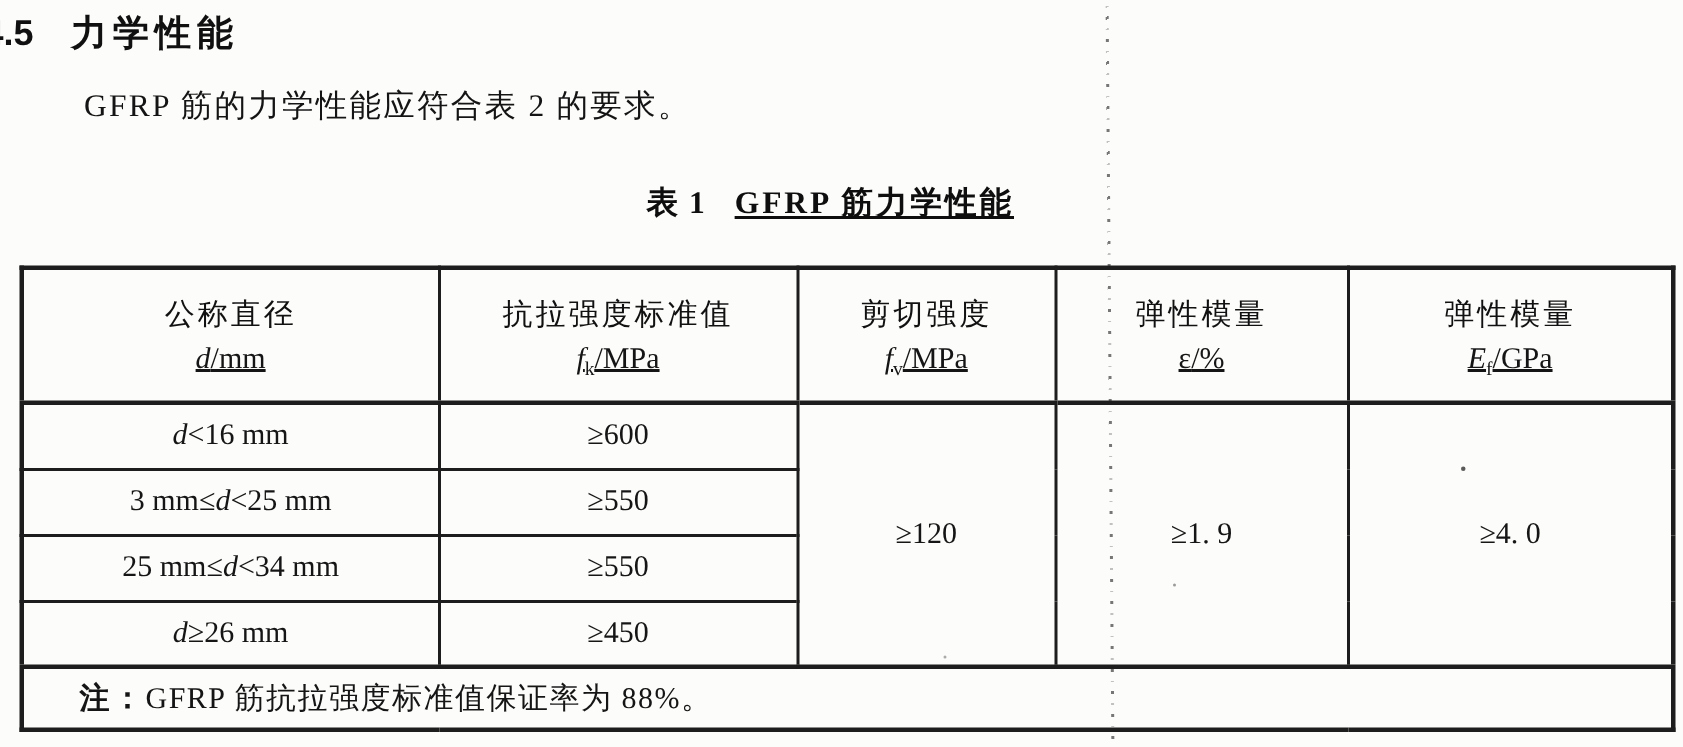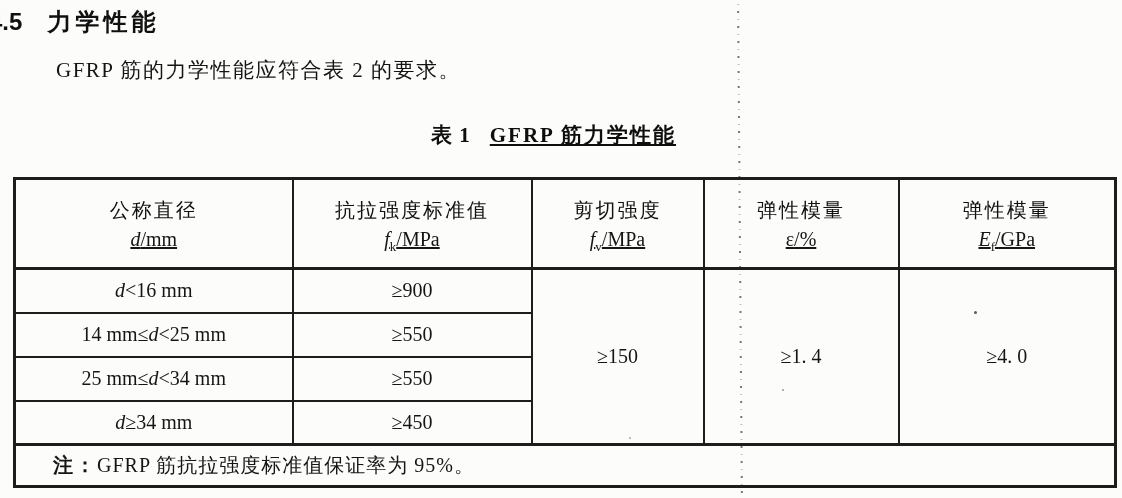--- a/index.html
+++ b/index.html
@@ -97,38 +97,38 @@
       </th>
       <th>
         <div class="h-cn">弹性模量</div>
         <div class="h-sym"><i>E</i><sub>f</sub><span>/GPa</span></div>
       </th>
     </tr>
   </thead>
   <tbody>
     <tr class="data-row">
       <td><span></span><i>d</i><span>&lt;16 mm</span></td>
-      <td>≥900</td>
-      <td rowspan="4">≥150</td>
-      <td rowspan="4">≥1. 4</td>
+      <td>≥600</td>
+      <td rowspan="4">≥120</td>
+      <td rowspan="4">≥1. 9</td>
       <td rowspan="4">≥4. 0</td>
     </tr>
     <tr class="data-row">
-      <td><span>14 mm≤</span><i>d</i><span>&lt;25 mm</span></td>
+      <td><span>3 mm≤</span><i>d</i><span>&lt;25 mm</span></td>
       <td>≥550</td>
     </tr>
     <tr class="data-row">
       <td><span>25 mm≤</span><i>d</i><span>&lt;34 mm</span></td>
       <td>≥550</td>
     </tr>
     <tr class="data-row">
-      <td><span></span><i>d</i><span>≥34 mm</span></td>
+      <td><span></span><i>d</i><span>≥26 mm</span></td>
       <td>≥450</td>
     </tr>
     <tr class="note-row">
-      <td colspan="5"><span class="note-label">注：</span><span>GFRP 筋抗拉强度标准值保证率为 95%。</span></td>
+      <td colspan="5"><span class="note-label">注：</span><span>GFRP 筋抗拉强度标准值保证率为 88%。</span></td>
     </tr>
   </tbody>
 </table>
 
 <div class="speck s1"></div>
 <div class="speck s2"></div>
 <div class="speck s3"></div>
 
 </body></html>

